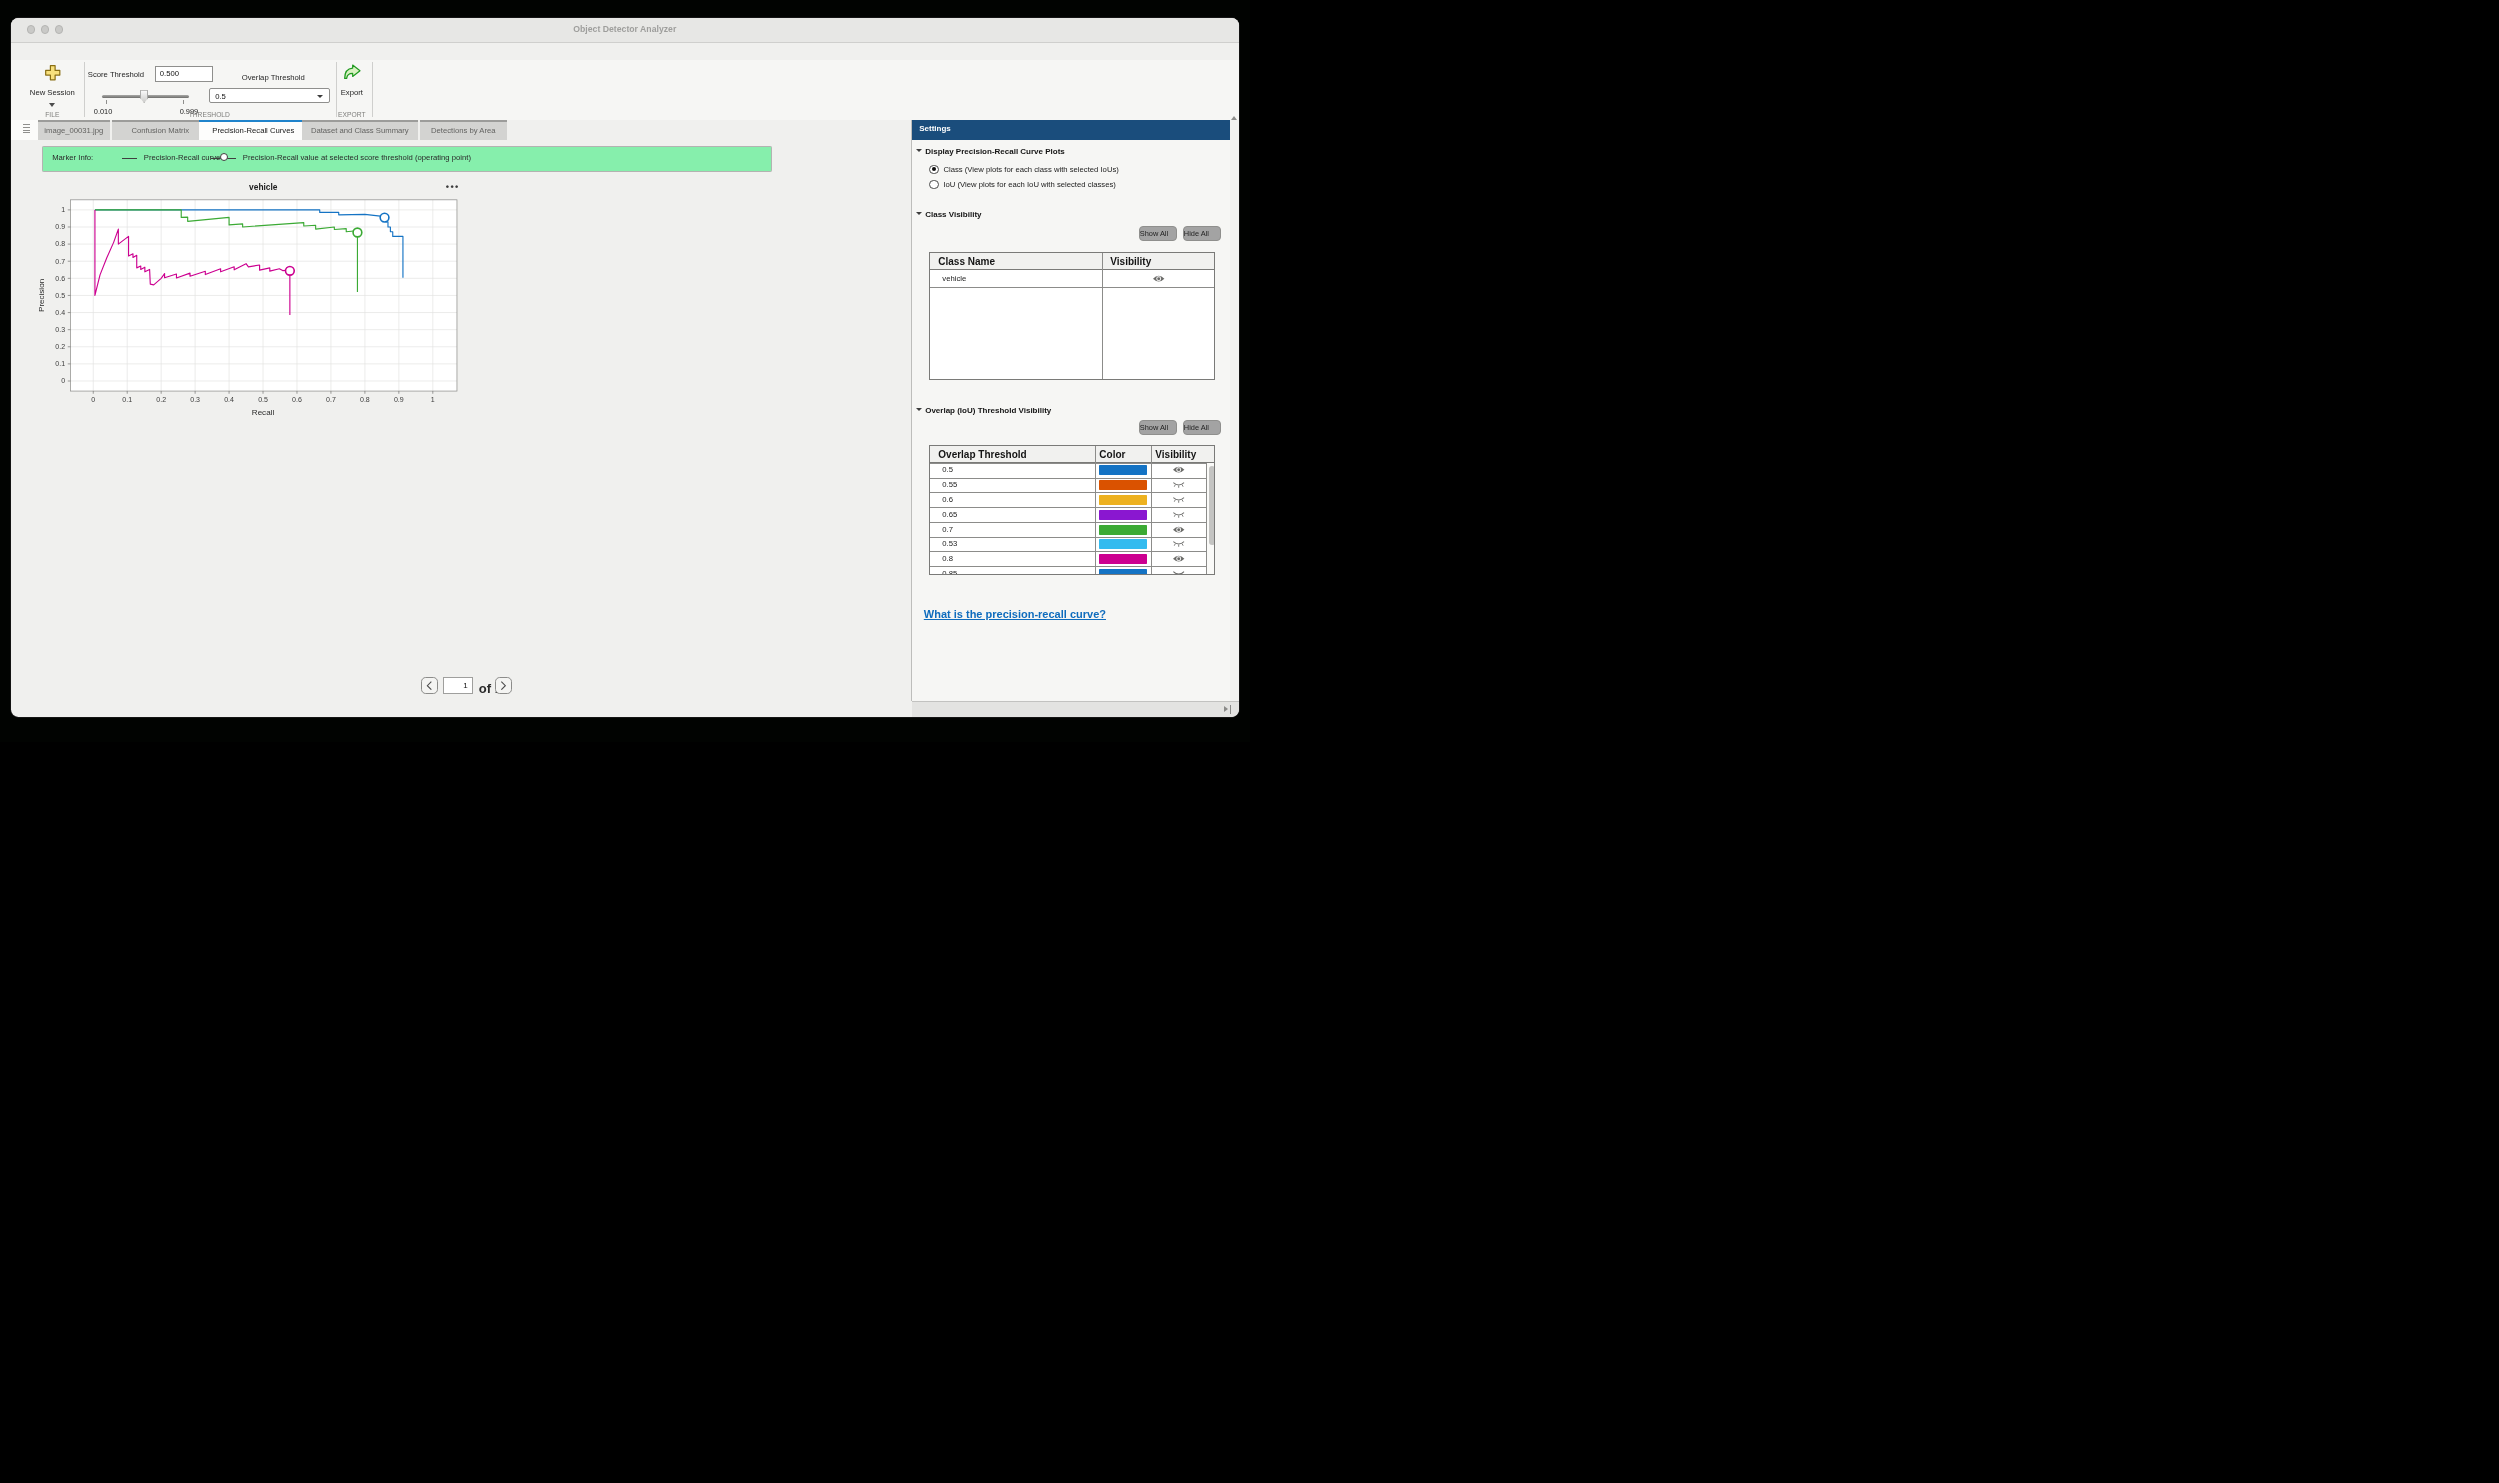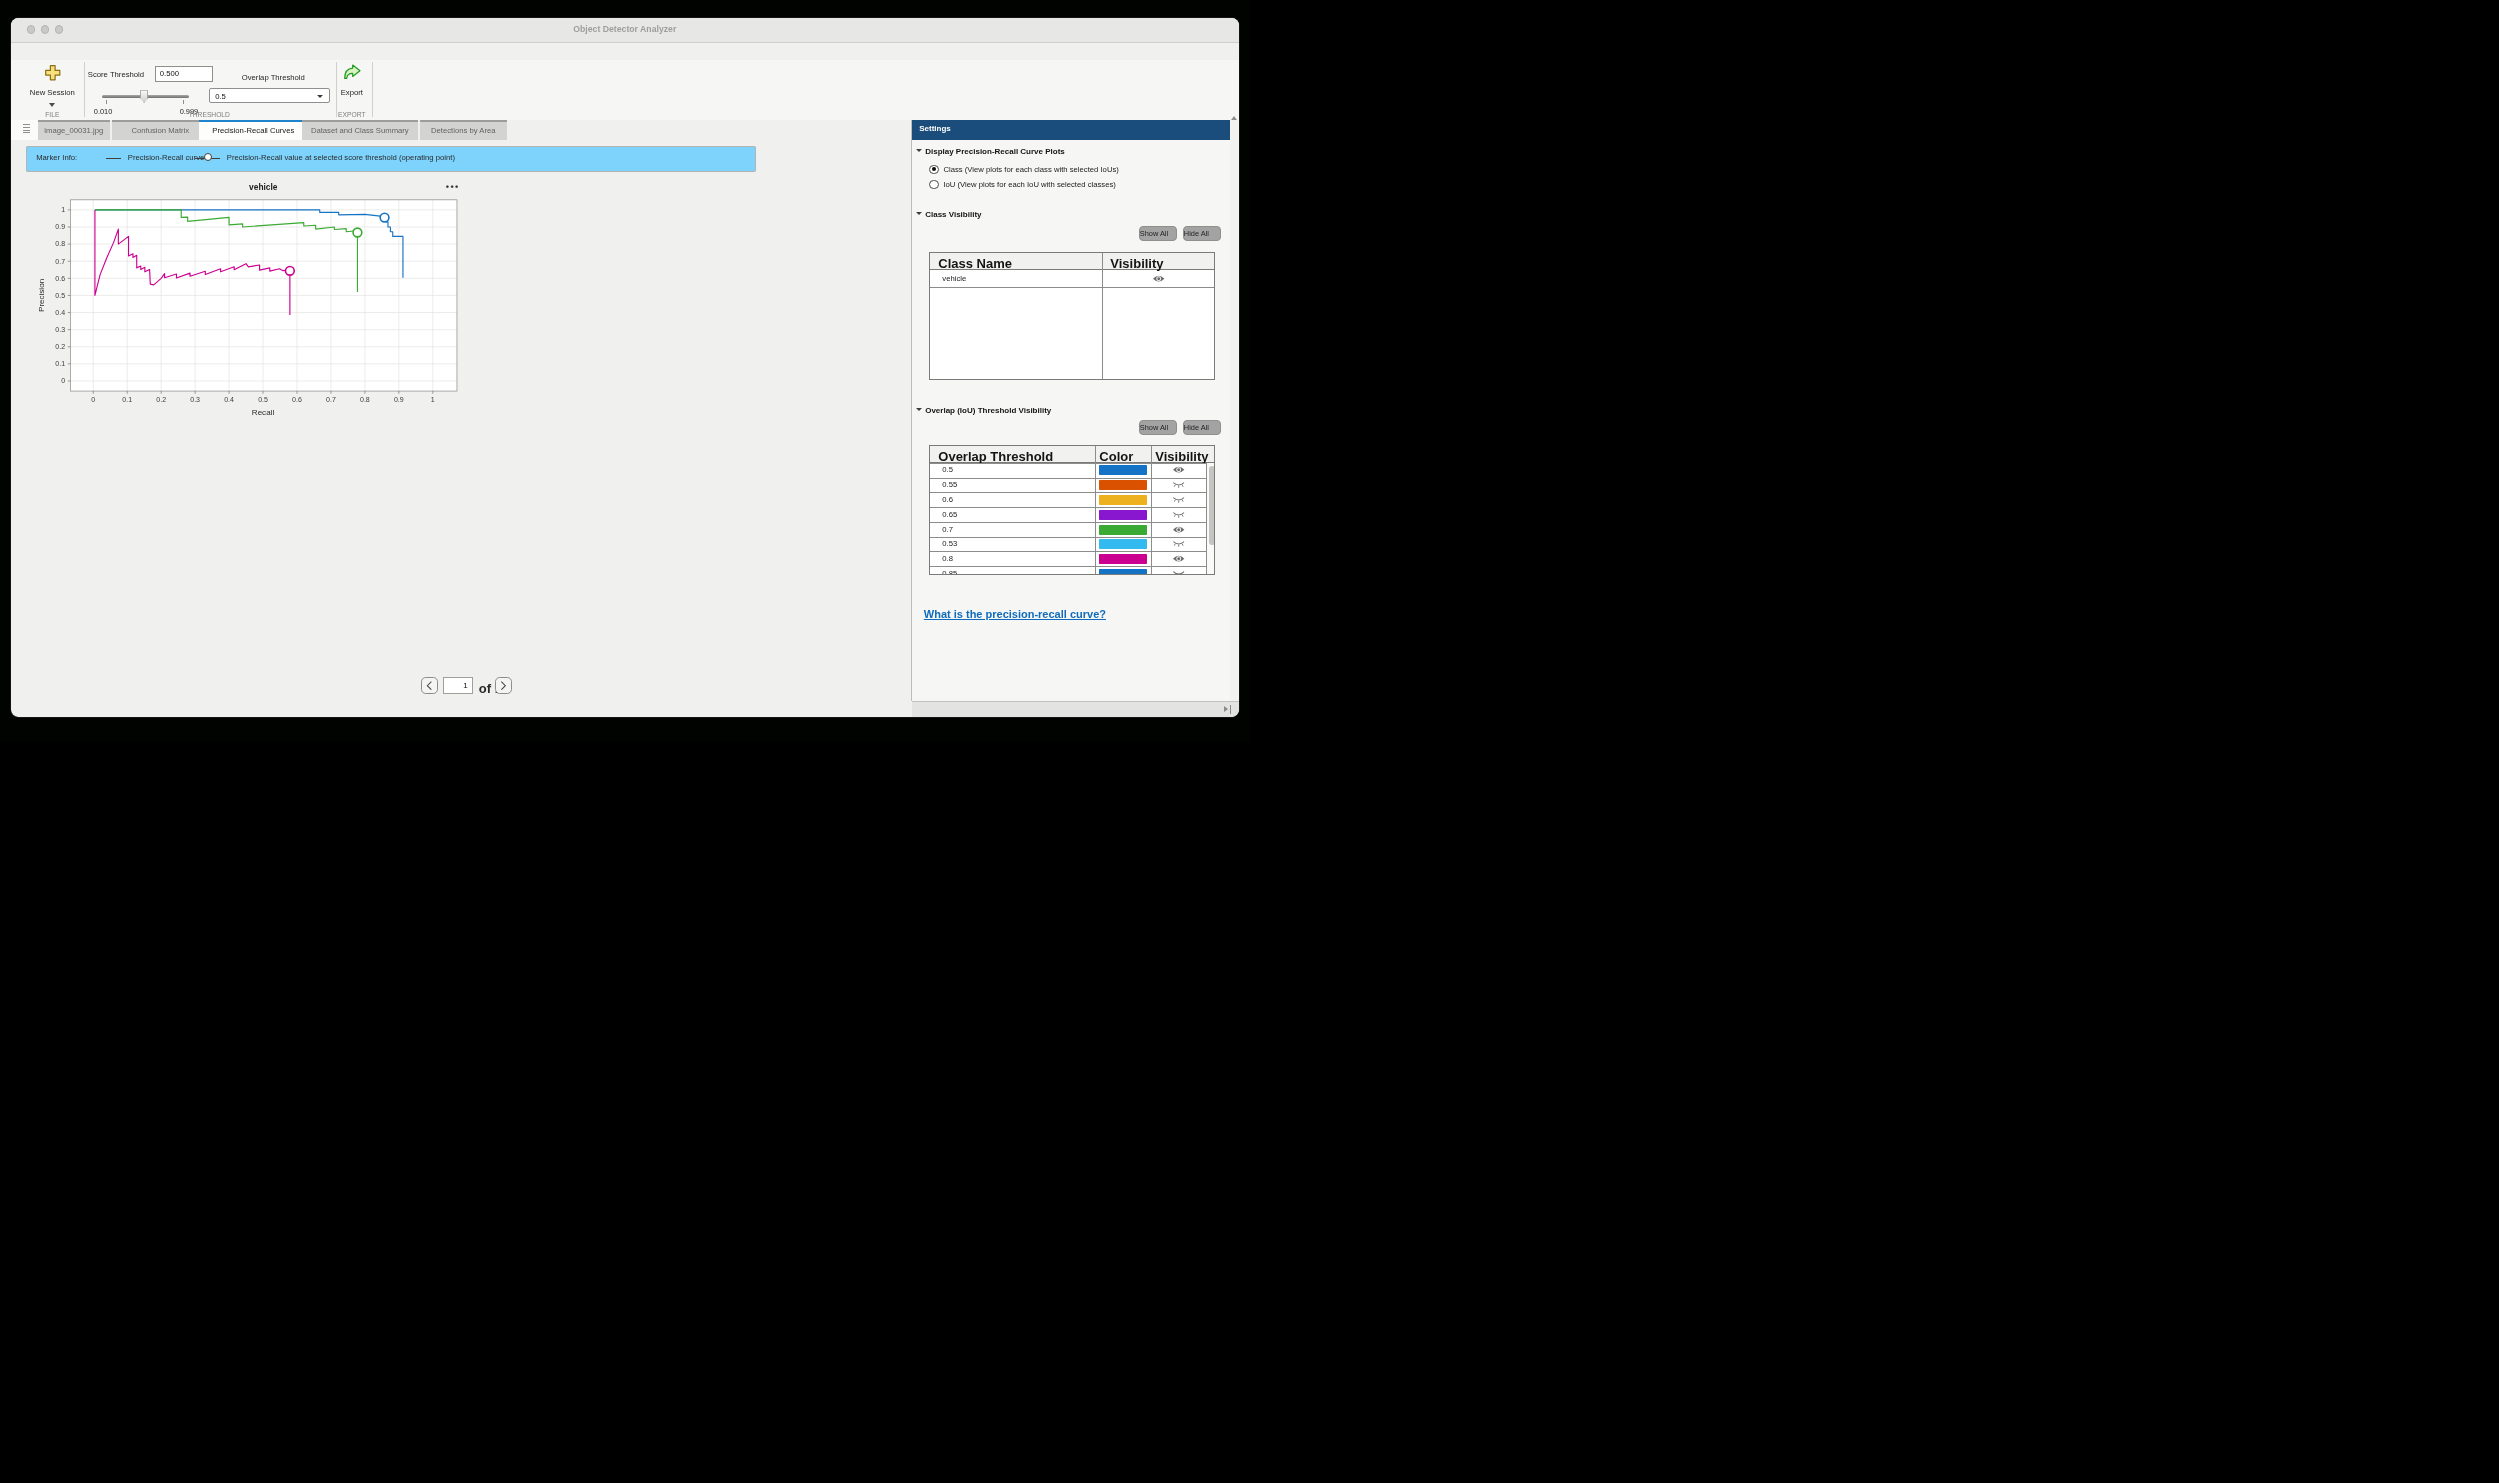--- a/index.html
+++ b/index.html
@@ -47,21 +47,21 @@
   .grip{position:absolute;left:12px;top:4.7px;width:7.4px;height:10.8px;}
   .grip span{display:block;width:7.4px;height:1px;background:#8f8f8d;margin-bottom:1.7px;}
   .doc-tab{position:absolute;top:0;height:20px;background:#d3d3d1;border-top:2.7px solid #9c9c9a;box-sizing:border-box;color:#636361;font-size:7.7px;text-align:center;line-height:17px;}
   .doc-tab.active{background:#fdfdfc;border-top:2.7px solid #1f83cb;color:#161616;margin-left:8px;}
   .tab-kebab{position:absolute;left:882px;top:4.7px;width:9.4px;height:12px;}
   .kdot{width:2px;height:2px;border-radius:50%;background:#4e4e4c;margin:1.5px auto;}
 
   .vdivider{position:absolute;left:900px;top:102px;width:0.7px;height:581px;background:#bdbdbb;}
 
   
-  .legend{position:absolute;left:15px;top:128px;width:728px;height:24px;background:#7dd3fc;border:0.7px solid #b3b3b1;border-radius:1.3px;}
+  .legend{position:absolute;left:31px;top:128px;width:728px;height:24px;background:#86efac;border:0.7px solid #b3b3b1;border-radius:1.3px;}
   .legend .txt{position:absolute;top:6.7px;font-size:7.7px;color:#2a2a2a;}
   .leg-line{position:absolute;left:79px;top:11.4px;width:15px;height:1.6px;background:#3f3f3f;}
   .leg-marker-line{position:absolute;left:168px;top:11.4px;width:25.5px;height:1.6px;background:#3f3f3f;}
   .leg-marker-circle{position:absolute;left:177px;top:6.7px;width:8px;height:8px;border:1.6px solid #3f3f3f;border-radius:50%;background:#fff;box-sizing:border-box;}
 
   
   .chart-title{position:absolute;left:118px;top:164px;width:269px;text-align:center;font-size:8.4px;font-weight:bold;color:#1c1c1c;}
   .chart-opts{position:absolute;left:435px;top:163px;width:17.5px;height:9.4px;letter-spacing:1.3px;color:#3c3c3c;font-size:9.4px;font-weight:bold;}
   #pr-svg{position:absolute;left:16px;top:159px;}
   #pr-svg text.tick{font-family:"Liberation Sans",sans-serif;font-size:10.5px;fill:#3c3c3c;}
@@ -81,21 +81,21 @@
   .settings-kebab .kdot{background:#fff;}
   .sec-title{position:absolute;font-size:8px;font-weight:bold;color:#141414;}
   .sec-caret{display:inline-block;width:0;height:0;border-left:3px solid transparent;border-right:3px solid transparent;border-top:3.7px solid #3c3c3c;margin-right:3.4px;vertical-align:1.3px;}
   .radio-row{position:absolute;left:17.5px;font-size:7.7px;color:#1b1b1b;}
   .radio{display:inline-block;width:9.4px;height:9.4px;border:1px solid #4a4a4a;border-radius:50%;background:#fff;box-sizing:border-box;vertical-align:-2px;margin-right:4.7px;position:relative;}
   .radio.sel::after{content:"";position:absolute;left:1.7px;top:1.7px;width:4px;height:4px;border-radius:50%;background:#0d0d0d;}
   .mini-btn{position:absolute;height:15px;border:0.7px solid #8f8f8d;border-radius:4px;background:#a3a3a3;font-size:7.4px;color:#222;line-height:14px;box-sizing:border-box;}
 
   .tbl{position:absolute;background:#fff;border:0.8px solid #7a7a78;box-sizing:border-box;overflow:hidden;}
   .tbl-head{position:absolute;left:0;top:0;width:100%;height:17px;background:#f1f1ef;border-bottom:0.9px solid #7a7a78;box-sizing:border-box;}
-  .tbl-head .hcell{position:absolute;top:3.4px;font-size:13px;font-weight:bold;color:#141414;}
+  .tbl-head .hcell{position:absolute;top:3.4px;font-size:10px;font-weight:bold;color:#141414;}
   .colline{position:absolute;top:0;bottom:0;width:0.7px;background:#8c8c8a;}
   .rowline{position:absolute;left:0;right:0;height:0.7px;background:#8c8c8a;}
   .cell-txt{position:absolute;font-size:7.7px;color:#1b1b1b;}
   .swatch{position:absolute;height:10px;border-radius:0.7px;}
   .eye{position:absolute;width:13.4px;height:9.4px;}
   .eye svg{position:absolute;left:0;top:0;}
   .eye .eo{display:none;} .eye .ec{display:none;}
   .eye[data-state="open"] .eo{display:block;}
   .eye[data-state="closed"] .ec{display:block;}
   .scroll-lane{position:absolute;top:17.5px;bottom:0;background:#fafaf8;border-left:0.7px solid #8c8c8a;}

